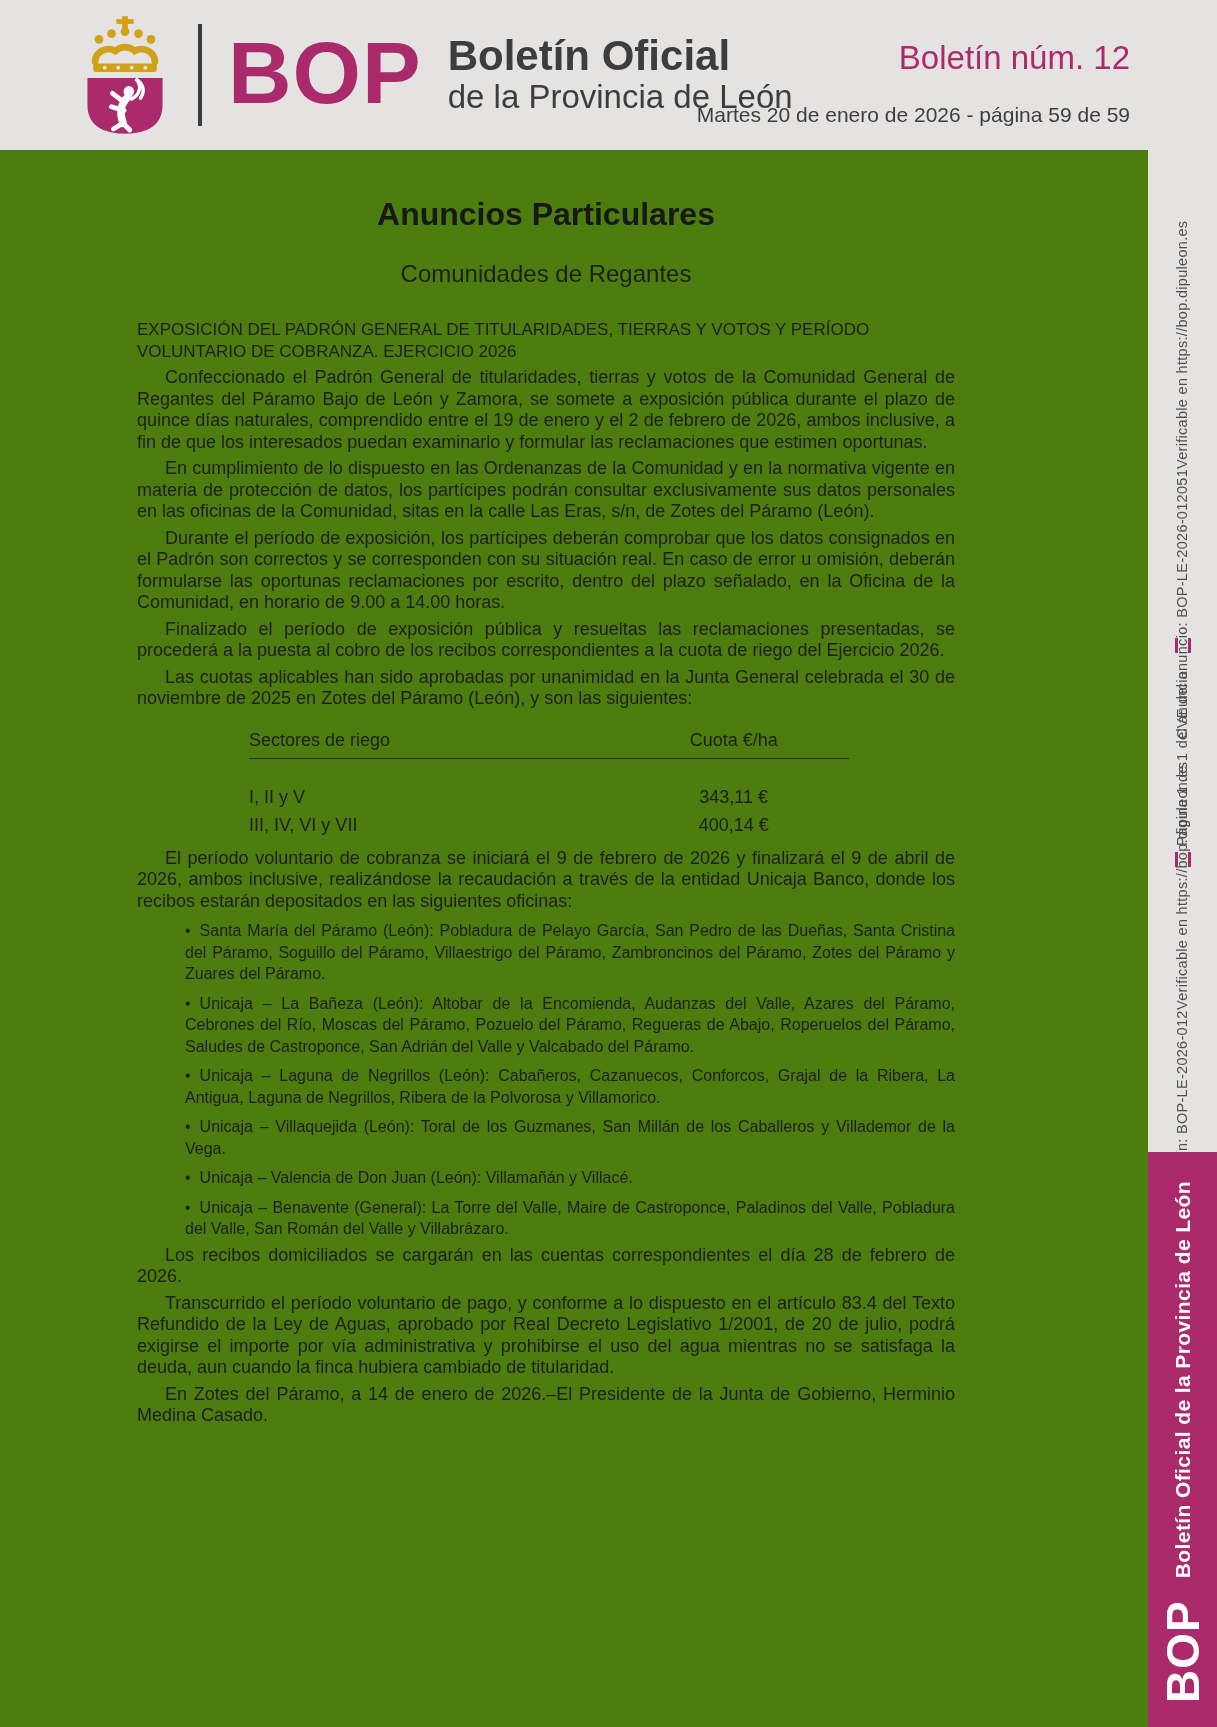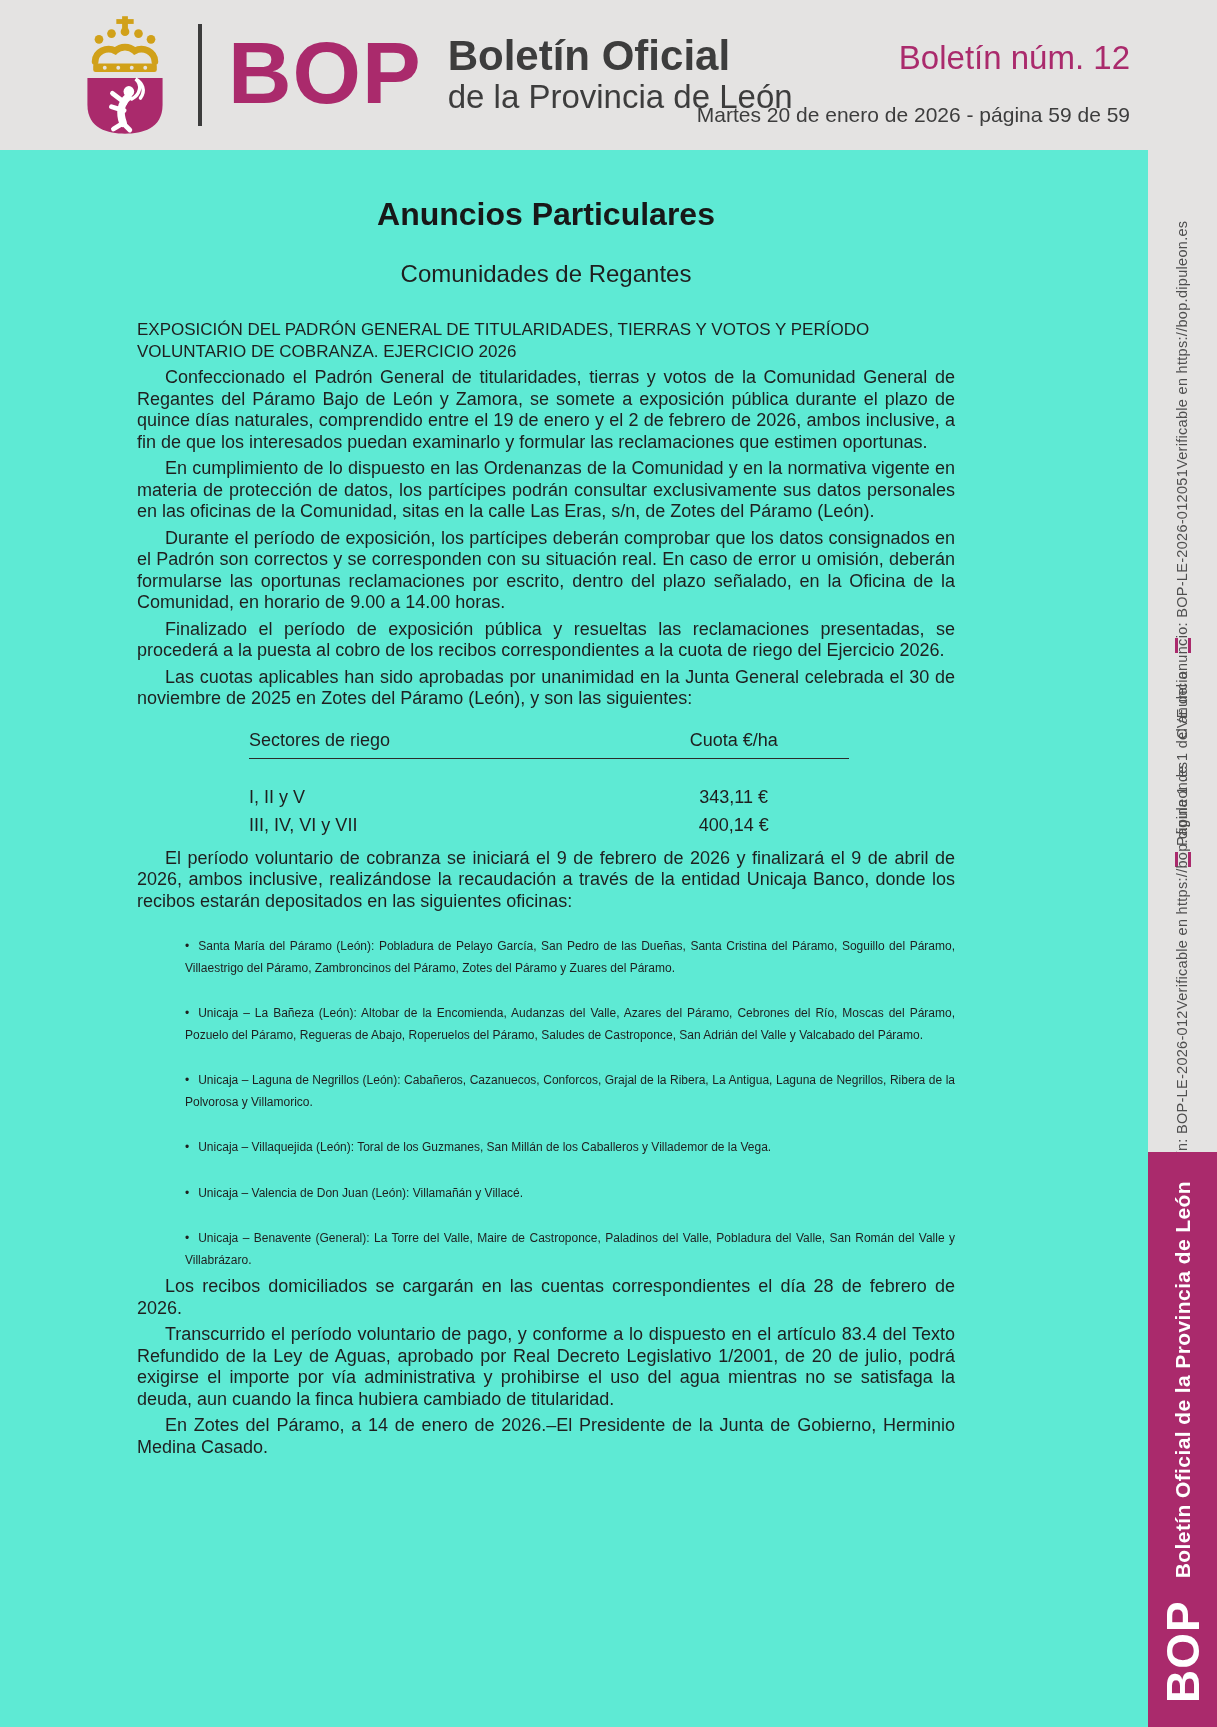--- a/index.html
+++ b/index.html
@@ -1,17 +1,17 @@
 <!DOCTYPE html>
 <html lang="es"><head>
 <meta charset="utf-8">
 <style>
   html,body{margin:0;padding:0;background:#fff;}
   .page{
-    position:relative;width:1217px;height:1727px;background:#5eead4;
+    position:relative;width:1217px;height:1727px;background:#4d7c0f;
     font-family:"Liberation Sans",sans-serif;color:#1f1f1f;overflow:hidden;
   }
   
   .header{
     position:absolute;top:0;left:0;width:1217px;height:150px;
     background:#e4e3e2;display:flex;align-items:center;
   }
   .coat{margin-left:72px;flex:0 0 auto;}
   .header-divider{width:4px;height:102px;background:#3c3c3c;margin-left:20px;}
   .bop-logo{
@@ -33,21 +33,21 @@
   .para{font-size:18px;line-height:21.5px;text-align:justify;text-indent:28px;margin:5px 0 0;}
   .rates-table{
     border-collapse:collapse;margin:20px 0 12px 112px;width:600px;
     font-size:18px;color:#1f1f1f;
   }
   .rates-table th{font-weight:normal;text-align:left;padding:0 0 7px;border-bottom:1.6px solid #2b2b2b;}
   .rates-table th.num,.rates-table td.num{text-align:center;}
   .rates-table td{padding:7px 0 0;}
   .rates-table tr.first-row td{padding-top:28px;}
   .offices{list-style:none;margin:3px 0 0 48px;padding:0;width:770px;}
-  .offices li{font-size:12px;line-height:21.5px;text-align:justify;margin-top:24px;}
+  .offices li{font-size:16px;line-height:21.5px;text-align:justify;margin-top:8px;}
   .bullet{padding-right:9px;}
   
   .side-strip{position:absolute;top:150px;right:0;width:69px;height:1002px;background:#e4e3e2;}
   .vtext{
     position:absolute;left:0;width:100%;display:flex;align-items:center;justify-content:center;
     writing-mode:vertical-rl;transform:rotate(180deg);
     font-size:14.5px;color:#4f4f4f;letter-spacing:0.3px;white-space:nowrap;
   }
   .vtext span{display:block;line-height:1.5;}
   .v-cve1{top:165px;height:330px;}

